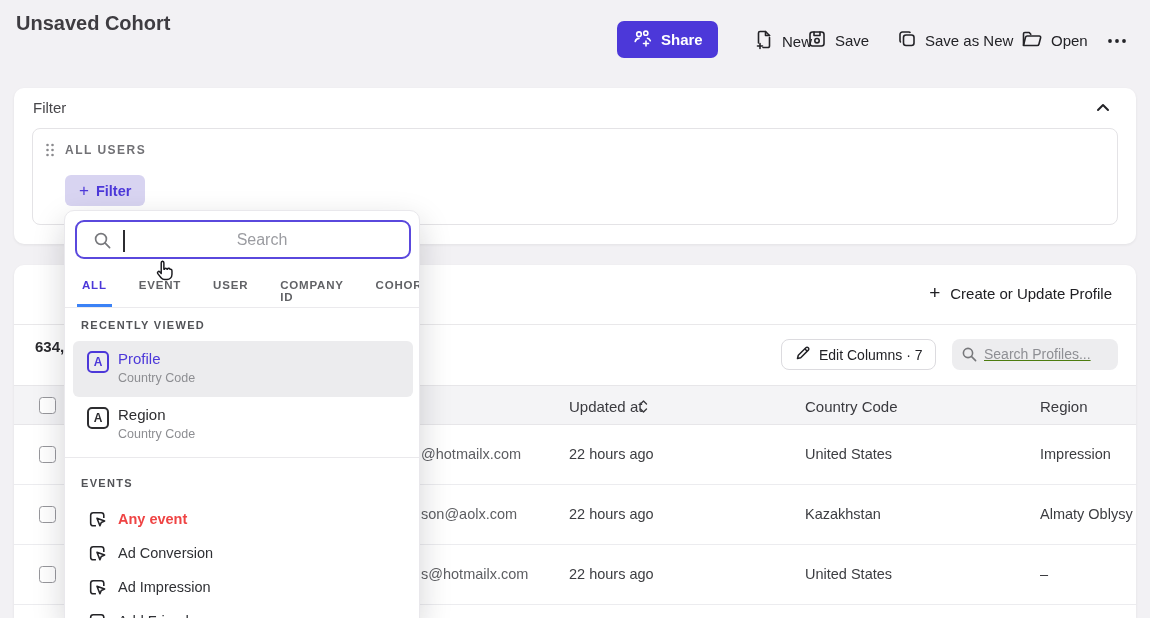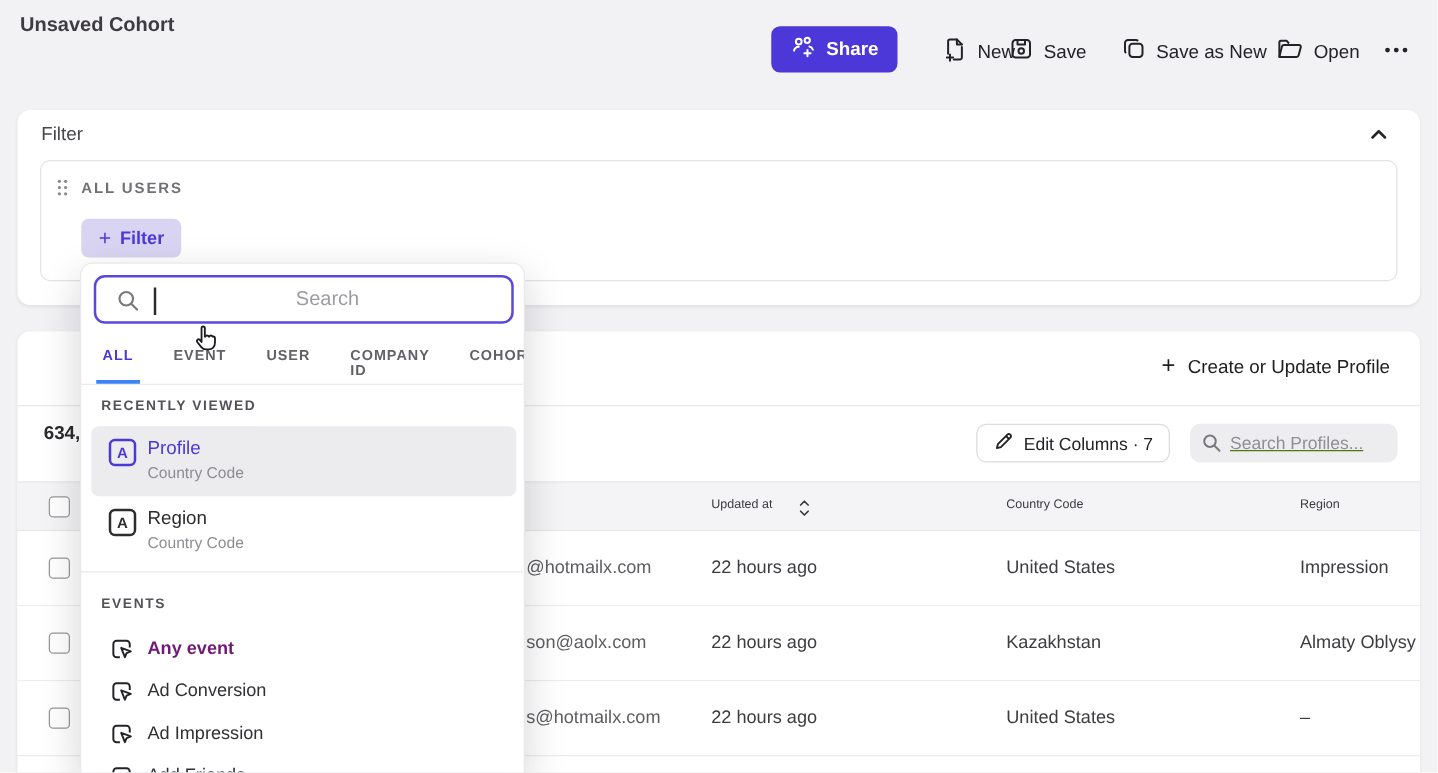--- a/index.html
+++ b/index.html
@@ -1,21 +1,21 @@
 <!DOCTYPE html>
 <html><head>
 <meta charset="utf-8">
 <style>
   * { margin:0; padding:0; box-sizing:border-box; }
   html,body { width:1150px; height:618px; overflow:hidden; }
   body { font-family:"Liberation Sans", sans-serif; background:#f2f1f4; position:relative; color:#232327; }
   .page { position:absolute; inset:0; }
 
   
-  .page-title { position:absolute; left:16px; top:12px; font-size:16px; font-weight:700; color:#3e3c41; }
+  .page-title { position:absolute; left:16px; top:12px; font-size:20px; font-weight:700; color:#3e3c41; }
   .tool-btn { position:absolute; display:flex; align-items:center; gap:8px; font-size:15px; color:#232327; cursor:pointer; background:none; border:none; font-family:inherit; }
   .share-btn { left:617px; top:21px; height:37px; padding:0 15px; background:#4c38d9; color:#fff; border-radius:7px; font-weight:600; }
   .tb-new { left:754px; top:29px; } .tb-save { left:807px; top:29px;align-items:center; }
   .tb-savenew { left:897px; top:29px; } .tb-open { left:1021px; top:29px; }
   .tb-more { left:1106px; top:31px; }
   .tool-btn svg { flex:0 0 auto; }
 
   
   .filter-card { position:absolute; left:14px; top:88px; width:1122px; height:156px; background:#fff; border-radius:10px; box-shadow:0 1px 3px rgba(25,25,35,.07); }
   .filter-title { position:absolute; left:19px; top:11px; font-size:15px; color:#47464a; }
@@ -41,37 +41,37 @@
   .dd-item .a-icon { position:absolute; left:14px; top:10px; width:22px; height:22px; border:2px solid #2d2d30; border-radius:5px; display:flex; align-items:center; justify-content:center; font-size:12px; font-weight:800; color:#2d2d30; }
   .dd-item.hl { background:#ececee; }
   .dd-item.hl .a-icon { border-color:#4c38d9; color:#4c38d9; }
   .dd-item .it-label { position:absolute; left:45px; top:9px; font-size:15px; color:#2d2d30; }
   .dd-item.hl .it-label { color:#4c38d9; }
   .dd-item .it-sub { position:absolute; left:45px; top:30px; font-size:12.5px; color:#8d8e92; }
   .dd-divider { position:absolute; left:0; top:246px; width:100%; border-top:1px solid #eae9ec; }
   .ev-item { position:absolute; left:8px; width:340px; height:34px; cursor:pointer; }
   .ev-item svg { position:absolute; left:14px; top:6px; }
   .ev-item .ev-label { position:absolute; left:45px; top:8px; font-size:14.5px; color:#2f3034; }
-  .ev-item.bold .ev-label { font-weight:700; color:#701a75; }
+  .ev-item.bold .ev-label { font-weight:700; color:#ef4444; }
   .hand-cursor { position:absolute; left:152px; top:258px; z-index:50; pointer-events:none; }
 
   
   .profiles-card { position:absolute; left:14px; top:265px; width:1122px; height:353px; background:#fff; border-radius:10px 10px 0 0; box-shadow:0 1px 3px rgba(25,25,35,.07); }
   .create-btn { position:absolute; right:24px; top:17px; display:flex; align-items:center; gap:10px; font-size:15px; color:#202024; background:none; border:none; font-family:inherit; cursor:pointer; }
   .create-btn .plus { font-size:19px; font-weight:400; }
   .pc-divider { position:absolute; left:0; top:59px; width:100%; border-top:1px solid #e9e8ea; }
   .count-text { position:absolute; left:21px; top:73px; font-size:15px; font-weight:700; color:#2a2a2e; }
   .edit-cols-btn { position:absolute; left:767px; top:74px; height:31px; display:flex; align-items:center; gap:8px; padding:0 13px; background:#fff; border:1px solid #dcdbdf; border-radius:8px; font-size:14px; color:#222226; font-family:inherit; cursor:pointer; }
   .profiles-search { position:absolute; left:938px; top:74px; width:166px; height:31px; background:#ededef; border-radius:8px; }
   .profiles-search svg { position:absolute; left:9px; top:7px; }
   .profiles-search input { position:absolute; left:32px; top:3px; width:125px; height:24px; border:none; outline:none; background:transparent; font-size:14px; font-family:inherit; color:#4d7c0f;text-decoration:underline; }
   .profiles-search input::placeholder { color:#8e8f94; }
 
   .tbl-header { position:absolute; left:0; top:120px; width:1122px; height:40px; background:#f4f4f6; border-top:1px solid #e7e6e9; border-bottom:1px solid #e7e6e9; }
-  .th-label { position:absolute; top:12px; font-size:10px; font-weight:500; color:#3a3a3f; }
+  .th-label { position:absolute; top:12px; font-size:15px; font-weight:500; color:#3a3a3f; }
   .sort-icon { position:absolute; left:625px; top:13px; }
   .checkbox { position:absolute; left:25px; width:17px; height:17px; border:1.6px solid #97979c; border-radius:3.5px; background:#fff; cursor:pointer; }
   .tbl-row { position:absolute; left:0; width:1122px; height:60px; border-bottom:1px solid #ececef; background:#fff; cursor:pointer; }
   .cell { position:absolute; top:21px; font-size:14.5px; color:#3c3d41; }
   .cell.email { color:#5d5e62; }
 </style>
 </head>
 <body>
 
 <div class="page">

